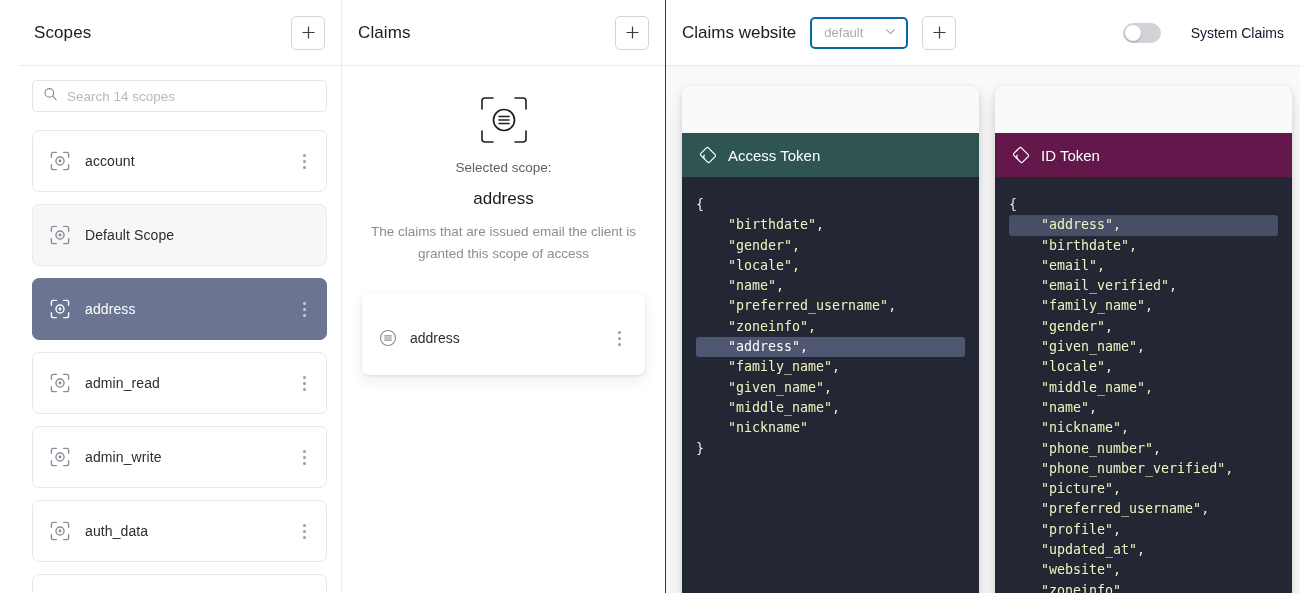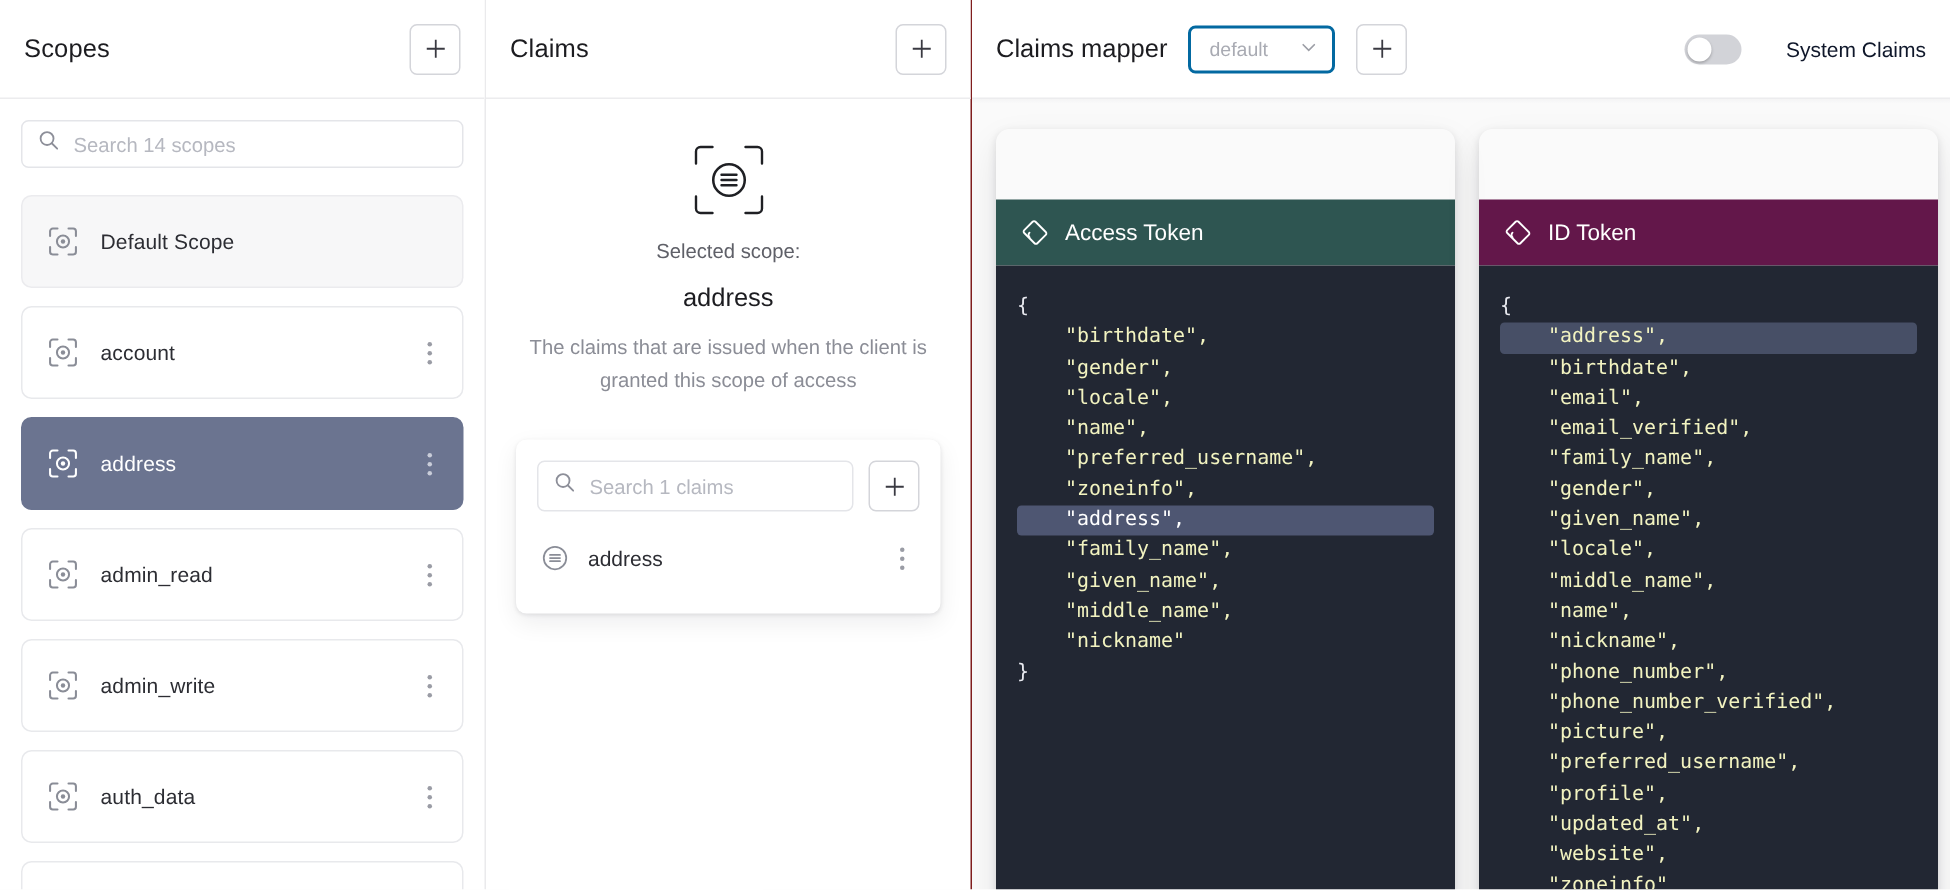--- a/index.html
+++ b/index.html
@@ -4,21 +4,21 @@
 <style>
   * { box-sizing: border-box; margin: 0; padding: 0; }
   html, body {
     width: 1300px; height: 593px;
     font-family: "Liberation Sans", sans-serif;
     background: #ffffff;
     overflow: hidden;
     -webkit-font-smoothing: antialiased;
   }
 
-  .app { display: flex; width: 1300px; height: 593px; }
+  .app { display: flex; width: 1300px; height: 593px; padding-left: 18px; }
 
   
   .panel { height: 593px; display: flex; flex-direction: column; position: relative; }
   .panel-head {
     height: 66px; flex: 0 0 66px;
     display: flex; align-items: center;
     padding: 0 16px;
     border-bottom: 1px solid #ececee;
     background: #fff;
   }
@@ -200,48 +200,48 @@
       <div class="search-box">
         <span class="sicon">
           <svg width="15" height="15" viewBox="0 0 16 16">
               <circle cx="6.8" cy="6.8" r="4.6" stroke="currentColor" stroke-width="1.3" fill="none"></circle>
               <path d="M10.3 10.3 14 14" stroke="currentColor" stroke-width="1.3" fill="none" stroke-linecap="round"></path>
             </svg>
         </span>
         <input type="text" placeholder="Search 14 scopes" style="">
       </div>
       <div id="scope-list">
-          <div class="scope-item flat">
-            <span class="scope-ico"><svg viewBox="0 0 24 24" fill="none" stroke="currentColor" stroke-width="1.5" stroke-linecap="round">
-    <path d="M2.6 8V4.6A2 2 0 0 1 4.6 2.6H8"></path>
-                <path d="M21.4 8V4.6a2 2 0 0 0-2-2H16"></path>
-    <path d="M2.6 16v3.4a2 2 0 0 0 2 2H8"></path>
-                <path d="M21.4 16v3.4a2 2 0 0 1-2 2H16"></path>
-    <circle cx="12" cy="12" r="4.4"></circle>
-                <circle cx="12" cy="12" r="1.6" fill="currentColor" stroke="none"></circle>
-  </svg></span>
-            <span class="scope-label">Default Scope</span>
-          </div>
           <div class="scope-item">
             <span class="scope-ico"><svg viewBox="0 0 24 24" fill="none" stroke="currentColor" stroke-width="1.5" stroke-linecap="round">
     <path d="M2.6 8V4.6A2 2 0 0 1 4.6 2.6H8"></path>
                 <path d="M21.4 8V4.6a2 2 0 0 0-2-2H16"></path>
     <path d="M2.6 16v3.4a2 2 0 0 0 2 2H8"></path>
                 <path d="M21.4 16v3.4a2 2 0 0 1-2 2H16"></path>
     <circle cx="12" cy="12" r="4.4"></circle>
                 <circle cx="12" cy="12" r="1.6" fill="currentColor" stroke="none"></circle>
   </svg></span>
             <span class="scope-label">account</span>
             <span class="dots">
               <div class="dots-wrap">
                 <span></span>
                 <span></span>
                 <span></span>
               </div>
             </span>
+          </div>
+          <div class="scope-item flat">
+            <span class="scope-ico"><svg viewBox="0 0 24 24" fill="none" stroke="currentColor" stroke-width="1.5" stroke-linecap="round">
+    <path d="M2.6 8V4.6A2 2 0 0 1 4.6 2.6H8"></path>
+                <path d="M21.4 8V4.6a2 2 0 0 0-2-2H16"></path>
+    <path d="M2.6 16v3.4a2 2 0 0 0 2 2H8"></path>
+                <path d="M21.4 16v3.4a2 2 0 0 1-2 2H16"></path>
+    <circle cx="12" cy="12" r="4.4"></circle>
+                <circle cx="12" cy="12" r="1.6" fill="currentColor" stroke="none"></circle>
+  </svg></span>
+            <span class="scope-label">Default Scope</span>
           </div>
           <div class="scope-item selected">
             <span class="scope-ico"><svg viewBox="0 0 24 24" fill="none" stroke="currentColor" stroke-width="1.5" stroke-linecap="round">
     <path d="M2.6 8V4.6A2 2 0 0 1 4.6 2.6H8"></path>
                 <path d="M21.4 8V4.6a2 2 0 0 0-2-2H16"></path>
     <path d="M2.6 16v3.4a2 2 0 0 0 2 2H8"></path>
                 <path d="M21.4 16v3.4a2 2 0 0 1-2 2H16"></path>
     <circle cx="12" cy="12" r="4.4"></circle>
                 <circle cx="12" cy="12" r="1.6" fill="currentColor" stroke="none"></circle>
   </svg></span>
@@ -328,39 +328,23 @@
           <path d="M4 15V7a3 3 0 0 1 3-3h8"></path>
           <path d="M48 15V7a3 3 0 0 0-3-3h-8"></path>
           <path d="M4 37v8a3 3 0 0 0 3 3h8"></path>
           <path d="M48 37v8a3 3 0 0 1-3 3h-8"></path>
           <circle cx="26" cy="26" r="10.5" stroke-width="1.7"></circle>
           <path d="M21 22.5h10M21 26h10M21 29.5h10" stroke-width="1.6"></path>
         </svg>
       </div>
       <div class="sel-scope-lbl">Selected scope:</div>
       <div class="sel-scope-val">address</div>
-      <div class="sel-scope-desc">The claims that are issued when the client is granted this scope of access</div>
+      <div class="sel-scope-desc">The claims that are issued email the client is granted this scope of access</div>
 
       <div class="claims-card">
-        <div class="claims-card-top">
-          <div class="search-box">
-            <span class="sicon">
-              <svg width="15" height="15" viewBox="0 0 16 16">
-                  <circle cx="6.8" cy="6.8" r="4.6" stroke="currentColor" stroke-width="1.3" fill="none"></circle>
-                  <path d="M10.3 10.3 14 14" stroke="currentColor" stroke-width="1.3" fill="none" stroke-linecap="round"></path>
-                </svg>
-            </span>
-            <input type="text" placeholder="Search 1 claims" style="">
-          </div>
-          <button class="plus-btn">
-            <svg width="15" height="15" viewBox="0 0 15 15">
-              <path d="M7.5 1.5v12M1.5 7.5h12" stroke="currentColor" stroke-width="1.2" fill="none"></path>
-            </svg>
-          </button>
-        </div>
         <div id="claim-list">
             <div class="claim-row">
               <span class="claim-ico"><svg viewBox="0 0 24 24" fill="none" stroke="currentColor" stroke-width="1.4" stroke-linecap="round">
     <circle cx="12" cy="12" r="9"></circle>
                   <path d="M8 9.5h8M8 12h8M8 14.5h8"></path>
   </svg></span>
               <span class="claim-label">address</span>
               <span class="dots">
                 <div class="dots-wrap">
                   <span></span>
@@ -369,21 +353,21 @@
                 </div>
               </span>
             </div>
           </div>
       </div>
     </div>
   </section>
 
   <section class="panel mapper">
     <div class="panel-head">
-      <span class="mapper-title">Claims mapper</span>
+      <span class="mapper-title">Claims website</span>
       <div class="select-box">
         <span>default</span>
         <span>
           <svg width="13" height="13" viewBox="0 0 14 14">
               <path d="M3 5.2 7 9.2l4-4" stroke="#9c9ea6" stroke-width="1.2" fill="none" stroke-linecap="round"></path>
             </svg>
         </span>
       </div>
       <button class="plus-btn">
         <svg width="15" height="15" viewBox="0 0 15 15">

